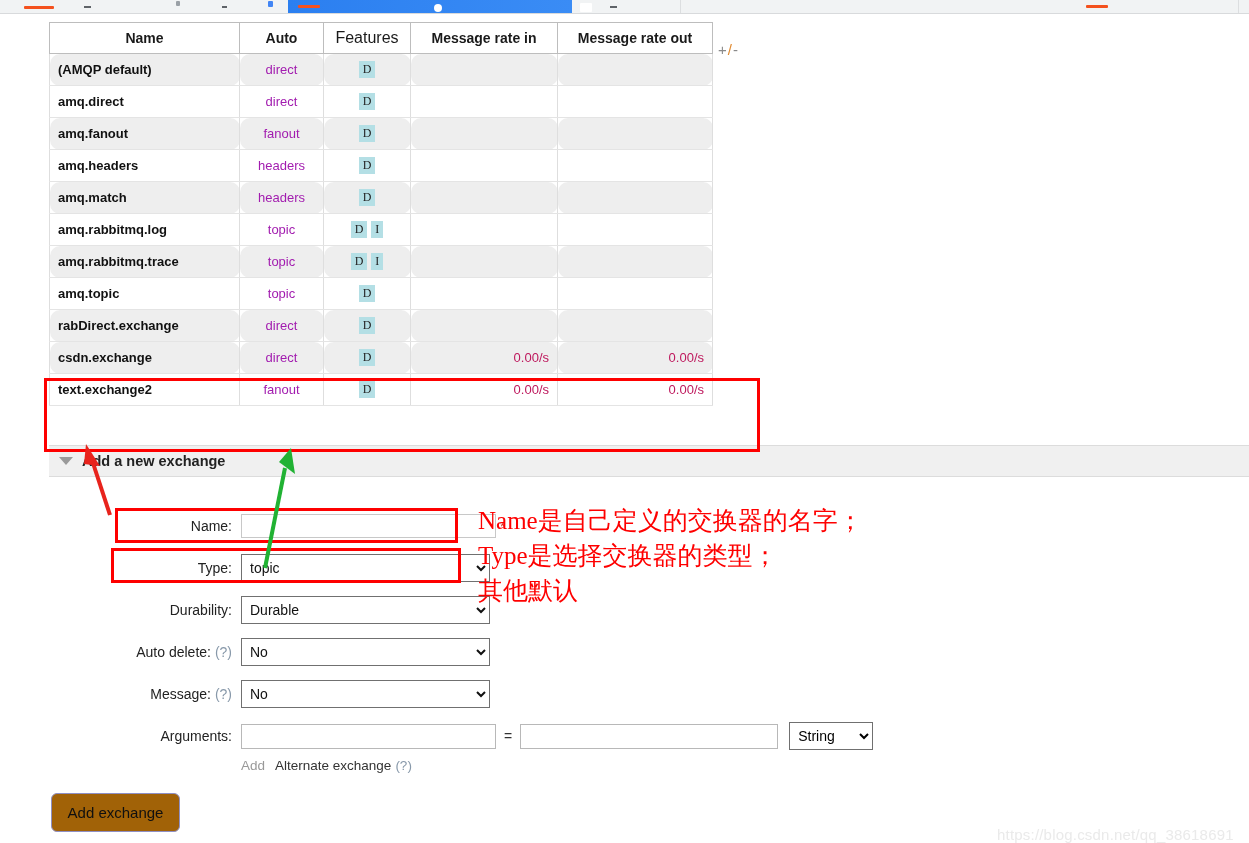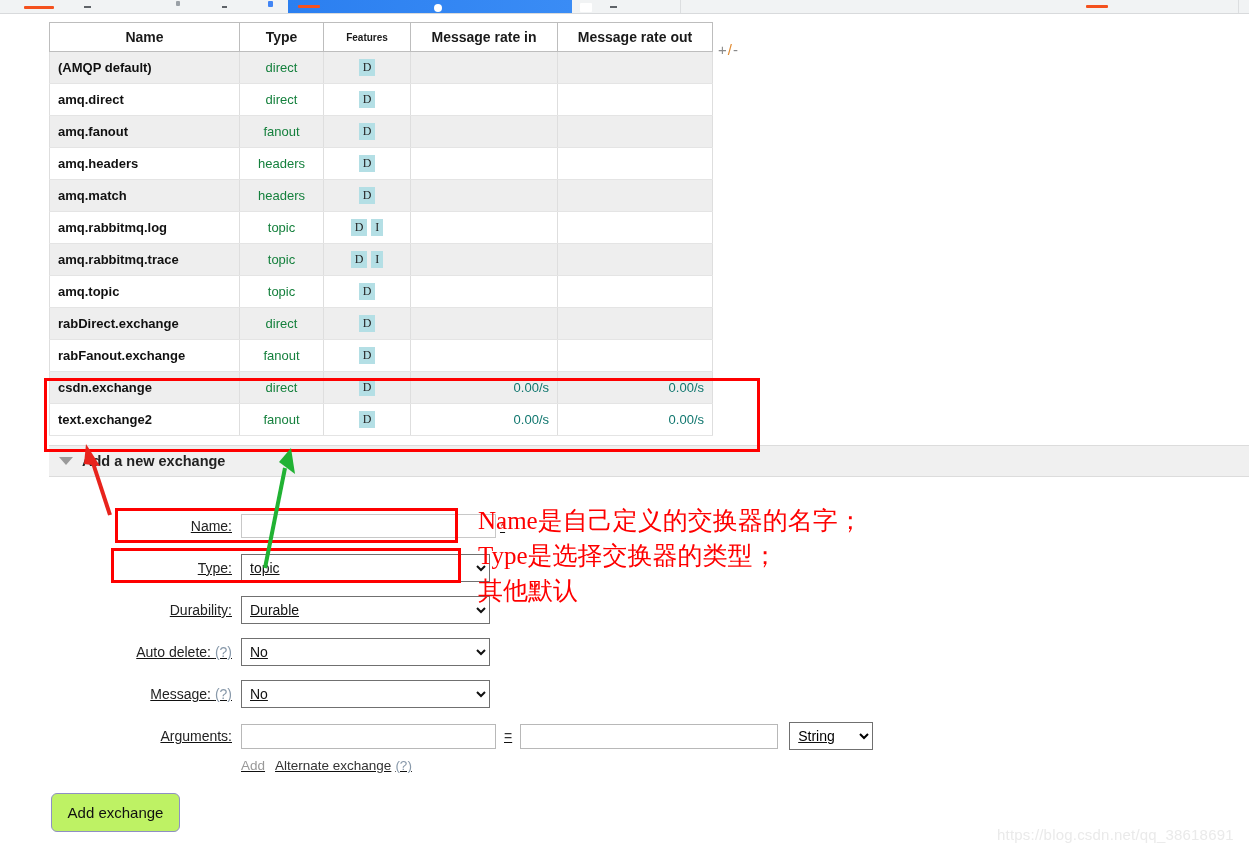--- a/index.html
+++ b/index.html
@@ -76,47 +76,48 @@
     border-top: 1px solid #bdbdbd;
     font-weight: bold;
     color: #1a1a1a;
     padding: 6px 8px;
     white-space: nowrap;
     text-align: center;
     font-size: 14px;
   }
   #exchanges-table th.col-name     { width: 173px; }
   #exchanges-table th.col-type     { width: 67px;  }
-  #exchanges-table th.col-feat     { width: 70px;  font-weight: bold; font-size: 10px;}
+  #exchanges-table th.col-feat     { width: 70px;  font-weight: normal; font-size: 16px;}
   #exchanges-table th.col-rin      { width: 130px; }
   #exchanges-table th.col-rout     { width: 138px; }
   #exchanges-table td {
     border-left: 1px solid #dedede;
     border-right: 1px solid #dedede;
     border-bottom: 1px solid #e4e4e4;
     padding: 6px 8px;
     height: 19px;
     vertical-align: middle;
+    border-radius: 10px;
   }
   #exchanges-table tr.odd  td { background: #eeeeee; }
   #exchanges-table tr.even td { background: #ffffff; }
   td.c-name {
     font-weight: bold;
     color: #111111;
     text-align: left;
     white-space: nowrap;
   }
   td.c-type {
-    color: #15803d;
+    color: #a21caf;
     text-align: center;
     white-space: nowrap;
   }
   td.c-feat { text-align: center; padding: 4px 6px; }
   td.c-rate {
-    color: #0f766e;
+    color: #be185d;
     text-align: right;
     white-space: nowrap;
   }
   .feat-badge {
     display: inline-block;
     background: #b4dfe5;
     color: #222222;
     font-size: 12px;
     line-height: 15px;
     padding: 1px 4px;
@@ -152,21 +153,21 @@
   }
   #section-add .sect-title {
     font-weight: bold;
     font-size: 14.5px;
     color: #222222;
   }
 
   
   #exchange-form {
     position: absolute;
-    left: 120px; top: 496px; text-decoration: underline;
+    left: 120px; top: 496px;
   }
   .form-row {
     display: flex;
     align-items: center;
     height: 32px;
     margin-bottom: 10px;
   }
   .form-label {
     width: 112px;
     text-align: right;
@@ -241,21 +242,21 @@
     margin-right: 10px;
     cursor: pointer;
   }
   #row-addlinks .alt-ex { color: #333333; }
   #row-addlinks .alt-q  { color: #8899aa; margin-left: 4px; }
 
   #add-exchange-button {
     position: absolute;
     left: 51px; top: 779px;
     width: 129px; height: 39px;
-    background: #bef264;
+    background: #a16207;
     border: 1px solid #8f8fc4;
     border-radius: 6px;
     font-family: "Liberation Sans", sans-serif;
     font-size: 15px;
     color: #101010;
     cursor: pointer;
   }
 
   
   .anno-box {
@@ -312,21 +313,21 @@
     <div class="fav fav-orange" style="left:8px;top:5px;width:22px;height:3px;"></div>
   </div>
 </div>
 
 <div id="page">
 
   <table id="exchanges-table">
     <thead>
       <tr>
         <th class="col-name">Name</th>
-        <th class="col-type">Type</th>
+        <th class="col-type">Auto</th>
         <th class="col-feat">Features</th>
         <th class="col-rin">Message rate in</th>
         <th class="col-rout">Message rate out</th>
       </tr>
     </thead>
     <tbody id="exchanges-tbody">
         <tr class="odd">
           <td class="c-name">(AMQP default)</td>
           <td class="c-type">direct</td>
           <td class="c-feat"><span class="feat-badge">D</span></td>
@@ -382,27 +383,20 @@
           <td class="c-rate"></td>
           <td class="c-rate"></td>
         </tr>
         <tr class="odd">
           <td class="c-name">rabDirect.exchange</td>
           <td class="c-type">direct</td>
           <td class="c-feat"><span class="feat-badge">D</span></td>
           <td class="c-rate"></td>
           <td class="c-rate"></td>
         </tr>
-        <tr class="even">
-          <td class="c-name">rabFanout.exchange</td>
-          <td class="c-type">fanout</td>
-          <td class="c-feat"><span class="feat-badge">D</span></td>
-          <td class="c-rate"></td>
-          <td class="c-rate"></td>
-        </tr>
         <tr class="odd">
           <td class="c-name">csdn.exchange</td>
           <td class="c-type">direct</td>
           <td class="c-feat"><span class="feat-badge">D</span></td>
           <td class="c-rate">0.00/s</td>
           <td class="c-rate">0.00/s</td>
         </tr>
         <tr class="even">
           <td class="c-name">text.exchange2</td>
           <td class="c-type">fanout</td>

